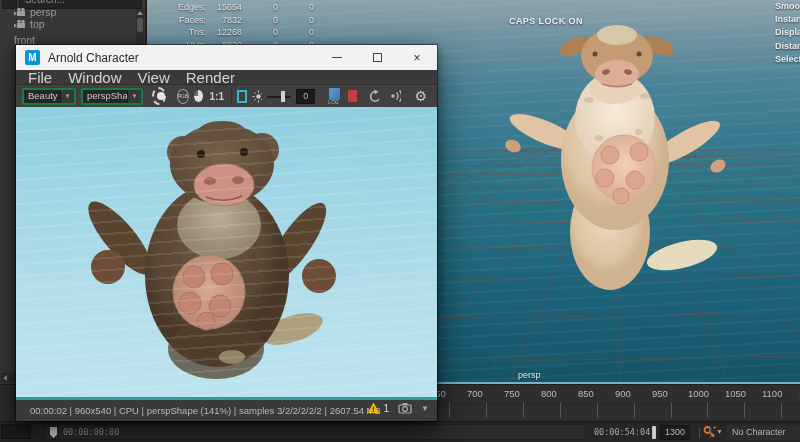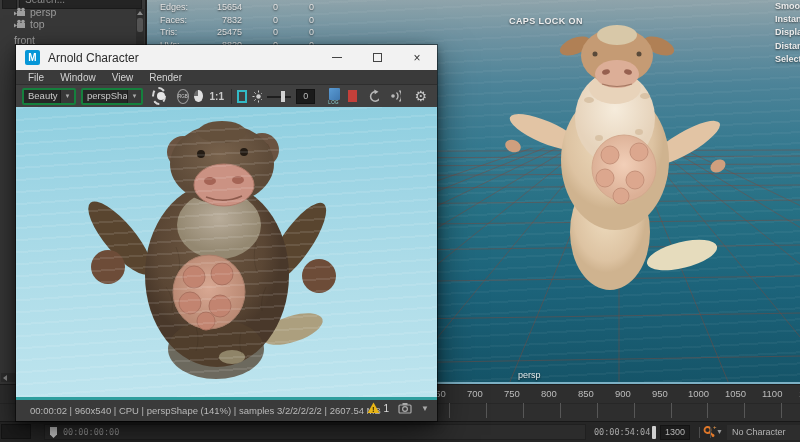--- a/index.html
+++ b/index.html
@@ -18,21 +18,21 @@
   .ol-hscroll{position:absolute;left:1px;bottom:2px;width:14px;height:9px;background:#2e2e2e;}
   .ol-hscroll .left{position:absolute;top:2px;left:2px;width:0;height:0;border-top:3px solid transparent;border-bottom:3px solid transparent;border-right:4px solid #8b8b8b;}
 
   
   .viewport{position:absolute;left:145px;top:0;width:655px;height:384px;overflow:hidden;border-left:2px solid #1f1f1f;
     background:linear-gradient(180deg,#8fa4ab 0%,#6d92a1 10%,#4c8398 22%,#35798f 38%,#267084 55%,#1c637a 75%,#155468 100%);}
   .viewport .streaks{position:absolute;inset:0;background:repeating-linear-gradient(177deg,rgba(255,255,255,0.06) 0 2px,rgba(255,255,255,0) 2px 11px);opacity:.7;}
   .viewport svg{position:absolute;left:0;top:0;}
   .hud-stats{position:absolute;left:13px;top:1px;font-size:9px;color:#e4e4e4;text-shadow:0 1px 2px rgba(0,0,0,.65);}
   .hud-row{display:flex;height:12.5px;align-items:center;}
-  .hud-row .lbl{width:46px;}
+  .hud-row .lbl{width:46px;text-align:right;}
   .hud-row .v1{width:36px;text-align:right;}
   .hud-row .v2{width:36px;text-align:right;}
   .hud-row .v3{width:36px;text-align:right;}
   .caps{position:absolute;left:362px;top:16px;font-size:9px;font-weight:bold;letter-spacing:.4px;color:#efefef;text-shadow:0 1px 2px rgba(0,0,0,.6);}
   .right-hud{position:absolute;left:628px;top:1px;font-size:9px;font-weight:bold;color:#ececec;text-shadow:0 1px 2px rgba(0,0,0,.6);}
   .right-hud div{height:13.2px;white-space:nowrap;}
   .vp-label{position:absolute;left:371px;bottom:4px;font-size:9px;color:#e3ecee;text-shadow:0 1px 2px rgba(0,0,0,.7);}
   .vp-active-line{position:absolute;left:0;bottom:0;width:100%;height:2px;background:var(--active-panel-border,#7cb0c4);}
 
   
@@ -58,21 +58,21 @@
   .rv-window{position:absolute;left:16px;top:45px;width:421px;height:376px;background:#3c3c3c;
     box-shadow:0 14px 36px rgba(0,0,0,.55),0 3px 10px rgba(0,0,0,.45);outline:1px solid rgba(0,0,0,.45);}
   .rv-titlebar{position:absolute;left:0;top:0;width:100%;height:25px;background:#f2f2f2;display:flex;align-items:center;padding-left:9px;}
   .maya-icon{width:15px;height:15px;background:var(--maya-blue,#0696d7);border-radius:2px;color:#fff;font-size:10px;font-weight:bold;text-align:center;line-height:15px;}
   .rv-title{margin-left:8px;font-size:12px;color:#2a2a2a;flex:1;}
   .win-btn{width:40px;height:25px;display:flex;align-items:center;justify-content:center;color:#333;}
   .win-btn .minbar{width:10px;height:1px;background:#444;}
   .win-btn .maxbox{width:9px;height:9px;border:1px solid #444;}
   .win-btn.close{font-size:12px;}
   .rv-menubar{position:absolute;left:0;top:25px;width:100%;height:14px;background:#3a3a3a;display:flex;align-items:center;padding-left:4px;}
-  .rv-menubar span{padding:0 8px;font-size:10px;color:#d4d4d4;}
+  .rv-menubar span{padding:0 8px;font-size:15px;color:#d4d4d4;}
   .rv-toolbar{position:absolute;left:0;top:39px;width:100%;height:23px;background:#404040;border-top:1px solid #2e2e2e;display:flex;align-items:center;padding:0 6px;gap:5px;}
   .combo{height:17px;background:#262626;border:2px solid #15803d;border-radius:2px;display:flex;align-items:flex-start;}
   .combo .cval{font-size:9.5px;color:#c9c9c9;padding:0 4px;flex:1;white-space:nowrap;overflow:hidden;}
   .combo .carrow{width:14px;height:100%;background:#383838;border-left:1px solid #1b1b1b;display:flex;align-items:center;justify-content:center;font-size:6px;color:#aaa;}
   .tb-renderbtn{width:18px;height:18px;border:2px dashed #d5d5d5;border-radius:50%;position:relative;margin-left:4px;}
   .tb-renderbtn::after{content:"";position:absolute;left:3px;top:3px;width:8px;height:8px;background:#e6e6e6;border-radius:50%;}
   .tb-rgb{width:15px;height:15px;border:1px solid #9a9a9a;border-radius:50%;font-size:4.5px;color:#cfcfcf;display:flex;align-items:center;justify-content:center;margin-left:6px;}
   .tb-pie{width:12px;height:12px;border-radius:50%;background:conic-gradient(#e0e0e0 0 270deg,#6b6b6b 270deg 360deg);}
   .tb-ratio{font-size:10px;font-weight:bold;color:#cccccc;padding:0 2px;}
   .tb-sep{width:1px;height:15px;background:#2c2c2c;}
@@ -194,21 +194,21 @@
           <span class="v3">0</span>
         </div>
       <div class="hud-row">
           <span class="lbl">Faces:</span>
           <span class="v1">7832</span>
           <span class="v2">0</span>
           <span class="v3">0</span>
         </div>
       <div class="hud-row">
           <span class="lbl">Tris:</span>
-          <span class="v1">25475</span>
+          <span class="v1">12268</span>
           <span class="v2">0</span>
           <span class="v3">0</span>
         </div>
       <div class="hud-row">
           <span class="lbl">UVs:</span>
           <span class="v1">8820</span>
           <span class="v2">0</span>
           <span class="v3">0</span>
         </div>
     </div>

